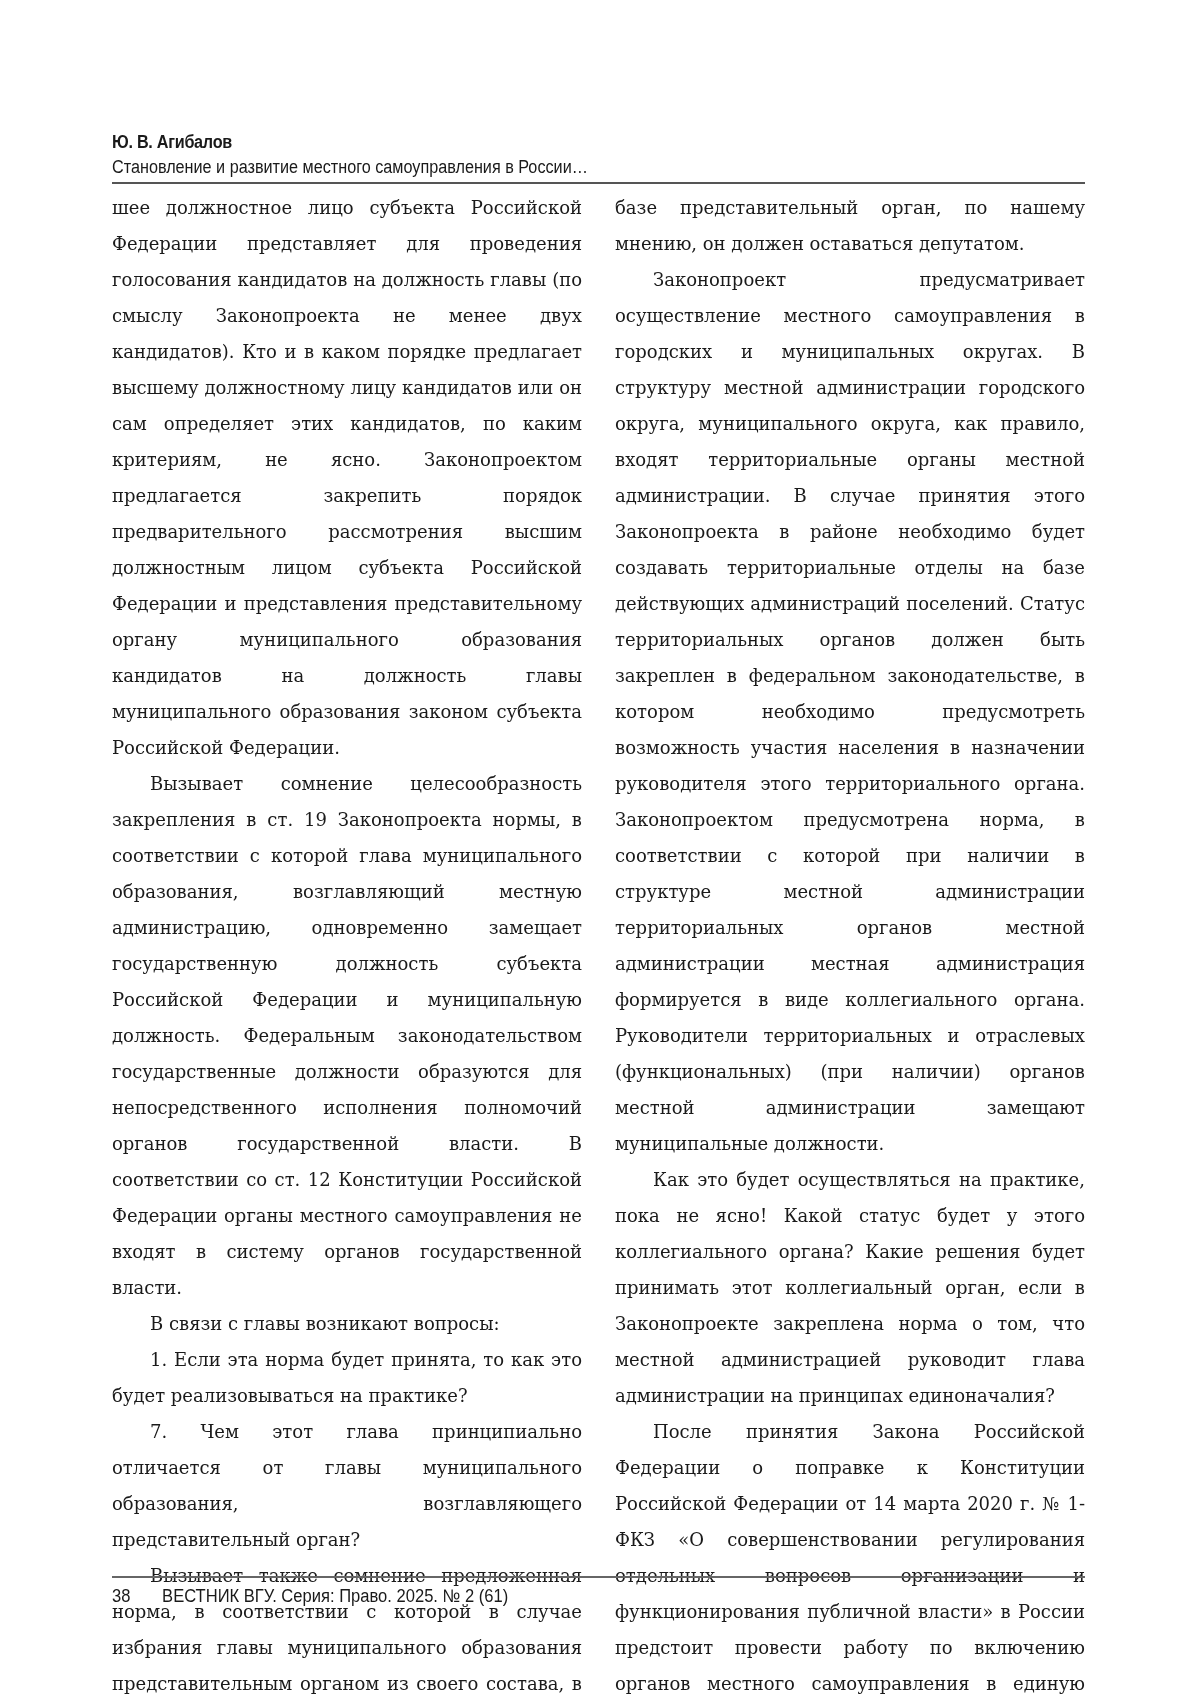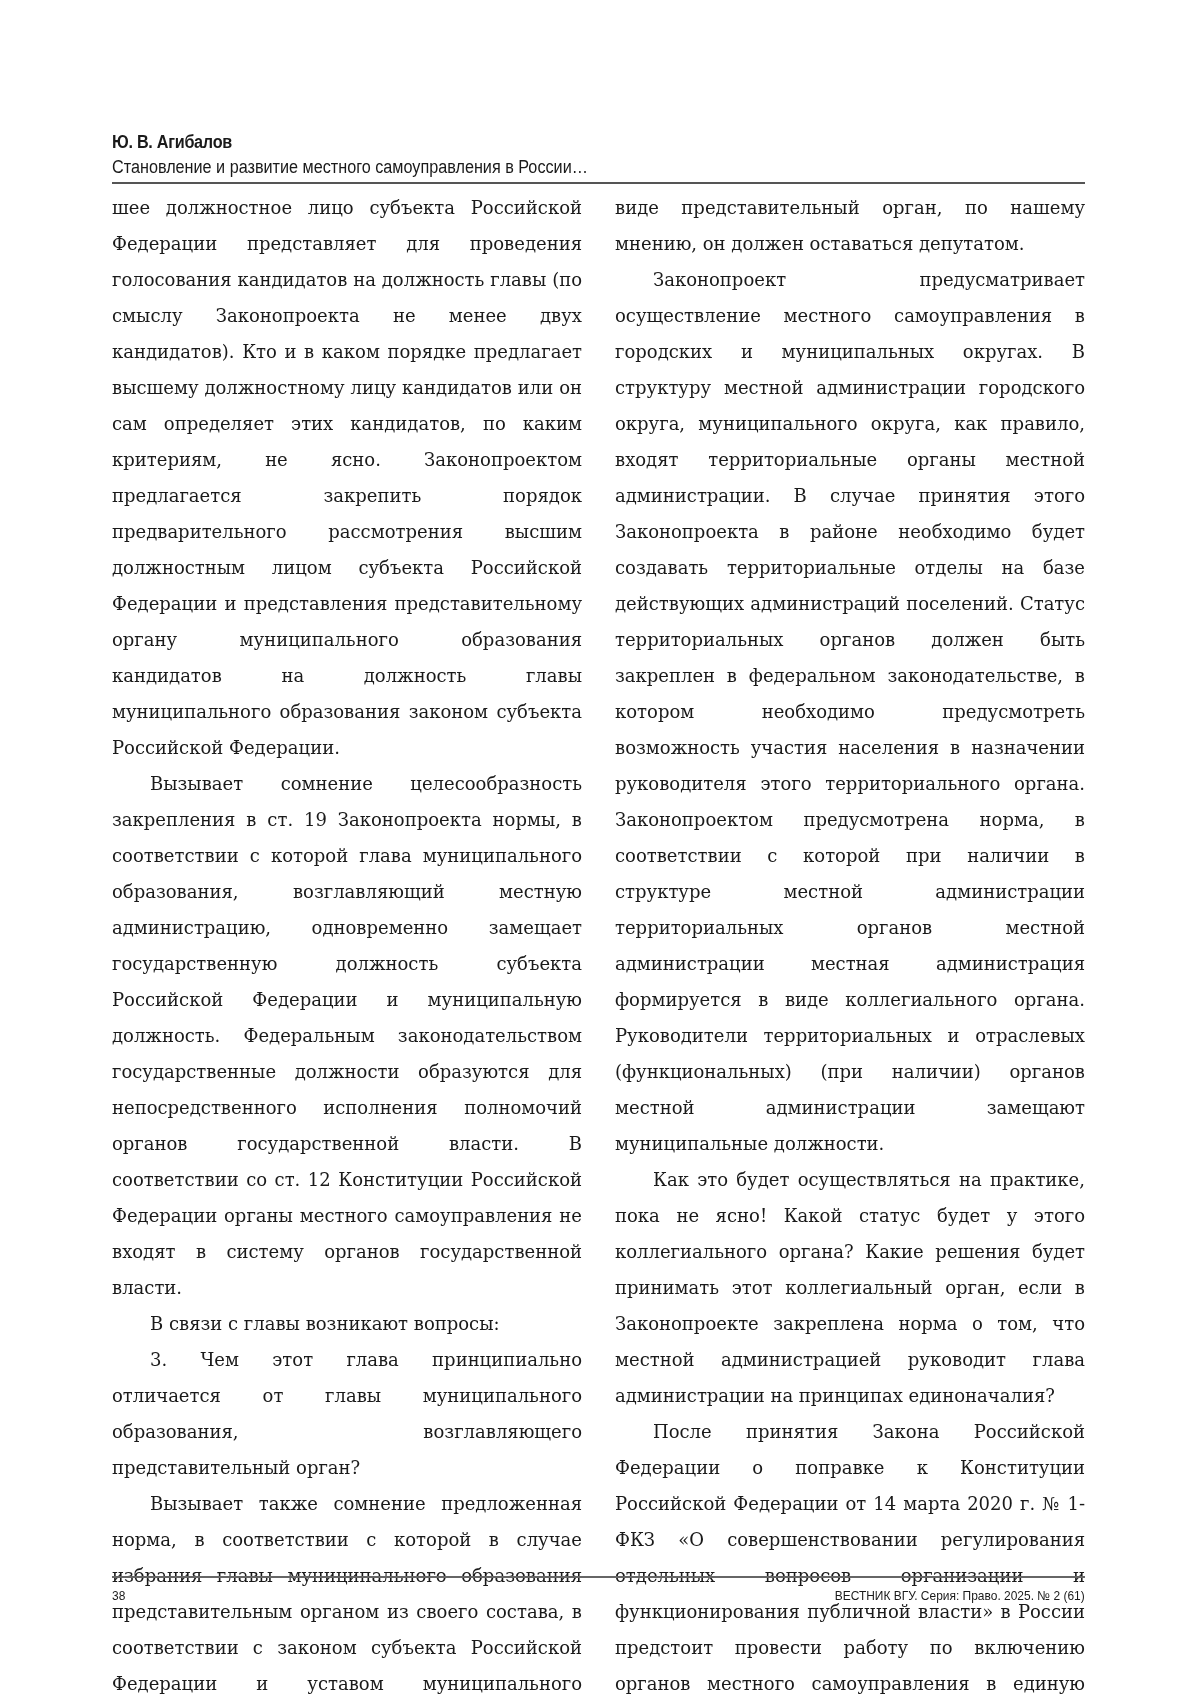--- a/index.html
+++ b/index.html
@@ -8,45 +8,46 @@
   .running-head { position: absolute; left: 112px; top: 130px; width: 973px; }
   .author { font-family: "Liberation Sans", sans-serif; font-weight: bold; font-size: 18px; letter-spacing: -0.3px; line-height: 24px; transform: scaleX(0.9); transform-origin: left; }
   .title { font-family: "Liberation Sans", sans-serif; font-size: 18px; line-height: 26px; transform: scaleX(0.9); transform-origin: left; white-space: nowrap; }
   .rule { position: absolute; left: 112px; width: 973px; height: 2px; background: #555; }
   .rule.top { top: 182px; }
   .rule.bottom { top: 1576px; height: 1.5px; background: #666; }
   .columns { position: absolute; top: 190px; left: 112px; width: 973px; display: flex; justify-content: space-between; }
   .col { width: 470px; font-family: "DejaVu Serif", serif; font-size: 18px; line-height: 36px; text-align: justify; hyphens: manual; }
   .col p { margin: 0; }
   .col p.indent { text-indent: 38px; }
-  .footer { position: absolute; left: 112px; top: 1583px; width: 973px; display: flex; justify-content: space-between; font-family: "Liberation Sans", sans-serif; font-size: 13px; line-height: 26px; }
+  .footer { position: absolute; left: 112px; top: 1583px; width: 973px; display: flex; justify-content: flex-start; font-family: "Liberation Sans", sans-serif; font-size: 18px; line-height: 26px; }
   .footer span { display: inline-block; transform: scaleX(0.92); }
   .footer .page-number { transform-origin: left; }
   .footer .journal { transform-origin: right; }
 </style>
 </head>
 <body>
 
 <div class="page">
   <div class="running-head">
     <div class="author">Ю. В. Агибалов</div>
     <div class="title">Становление и развитие местного самоуправления в России…</div>
   </div>
   <div class="rule top"></div>
 
   <div class="columns">
     <div class="col">
       <p>шее должностное лицо субъекта Российской Федерации представляет для проведения голосования кандидатов на должность главы (по смыслу Законопроекта не менее двух кандидатов). Кто и в каком порядке предлагает высшему должностному лицу кандидатов или он сам определяет этих кандидатов, по каким критериям, не ясно. Законопроектом предлагается закрепить порядок предварительного рассмотрения высшим должностным лицом субъекта Российской Федерации и представления представительному органу муниципального образования кандидатов на должность главы муниципального образования законом субъекта Российской Федерации.</p>
       <p class="indent">Вызывает сомнение целесообразность закрепления в ст. 19 Законопроекта нормы, в соответствии с которой глава муниципального образования, возглавляющий местную администрацию, одновременно замещает государственную должность субъекта Российской Федерации и муниципальную должность. Федеральным законодательством государственные должности образуются для непосредственного исполнения полномочий органов государственной власти. В соответствии со ст. 12 Конституции Российской Федерации органы местного самоуправления не входят в систему органов государственной власти.</p>
       <p class="indent">В связи с главы возникают вопросы:</p>
-      <p class="indent">3. Чем этот глава принципиально отличается от главы муниципального образования, возглавляющего представительный орган?</p>
+      <p class="indent">1. Если эта норма будет принята, то как это будет реализовываться на практике?</p>
+      <p class="indent">7. Чем этот глава принципиально отличается от главы муниципального образования, возглавляющего представительный орган?</p>
       <p class="indent">Вызывает также сомнение предложенная норма, в соответствии с которой в случае избрания главы муниципального образования представительным органом из своего состава, в соответствии с законом субъекта Российской Федерации и уставом муниципального образования, он слагает полномочия депутата представительного органа. Очевидно, что это положение должно распространяться на главу муниципального образования, возглавляющего местную администрацию, а в случае если он возглав-</p>
     </div>
     <div class="col">
-      <p>виде представительный орган, по нашему мнению, он должен оставаться депутатом.</p>
+      <p>базе представительный орган, по нашему мнению, он должен оставаться депутатом.</p>
       <p class="indent">Законопроект предусматривает осуществление местного самоуправления в городских и муниципальных округах. В структуру местной администрации городского округа, муниципального округа, как правило, входят территориальные органы местной администрации. В случае принятия этого Законопроекта в районе необходимо будет создавать территориальные отделы на базе действующих администраций поселений. Статус территориальных органов должен быть закреплен в федеральном законодательстве, в котором необходимо предусмотреть возможность участия населения в назначении руководителя этого территориального органа. Законопроектом предусмотрена норма, в соответствии с которой при наличии в структуре местной администрации территориальных органов местной администрации местная администрация формируется в виде коллегиального органа. Руководители территориальных и отраслевых (функциональных) (при наличии) органов местной администрации замещают муниципальные должности.</p>
       <p class="indent">Как это будет осуществляться на практике, пока не ясно! Какой статус будет у этого коллегиального органа? Какие решения будет принимать этот коллегиальный орган, если в Законопроекте закреплена норма о том, что местной администрацией руководит глава администрации на принципах единоначалия?</p>
       <p class="indent">После принятия Закона Российской Федерации о поправке к Конституции Российской Федерации от 14 марта 2020 г. № 1-ФКЗ «О совершенствовании регулирования отдельных вопросов организации и функционирования публичной власти» в России предстоит провести работу по включению органов местного самоуправления в единую систему публичной власти. Для этого требуется внесение изменений в действующее законодательство. Наиболее предпочтительным нам представляется вариант, в соответствии с которым в действующий Федеральный закон № 131-ФЗ вносится специальная глава «Органы местного самоуправления в системе публичной власти» и осуществляется корректировка отдельных статей закона, в соответствии с принятыми поправками в Конституцию Российской Федерации в 2020 г.</p>
     </div>
   </div>
 
   <div class="rule bottom"></div>
   <div class="footer">
     <span class="page-number">38</span>
     <span class="journal">ВЕСТНИК ВГУ. Серия: Право. 2025. № 2 (61)</span>

